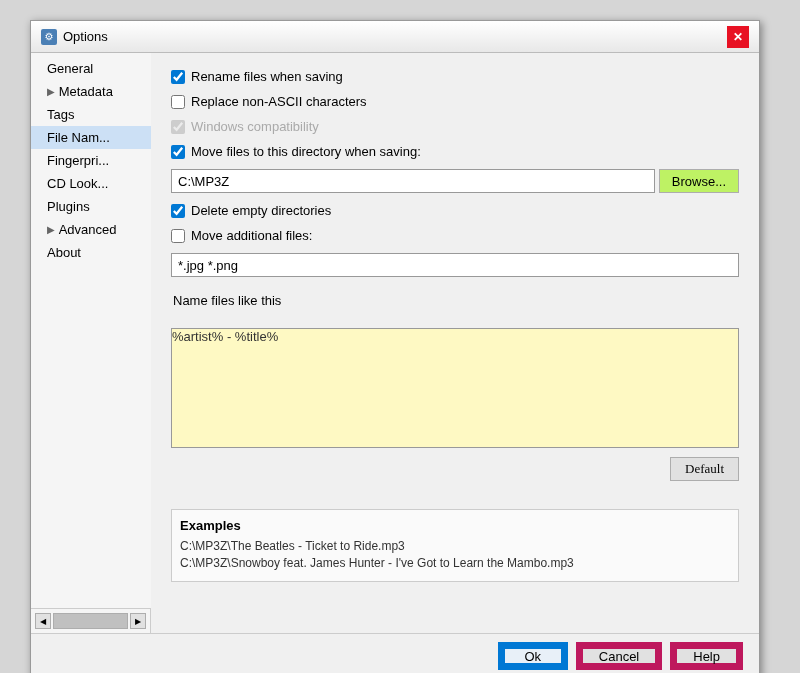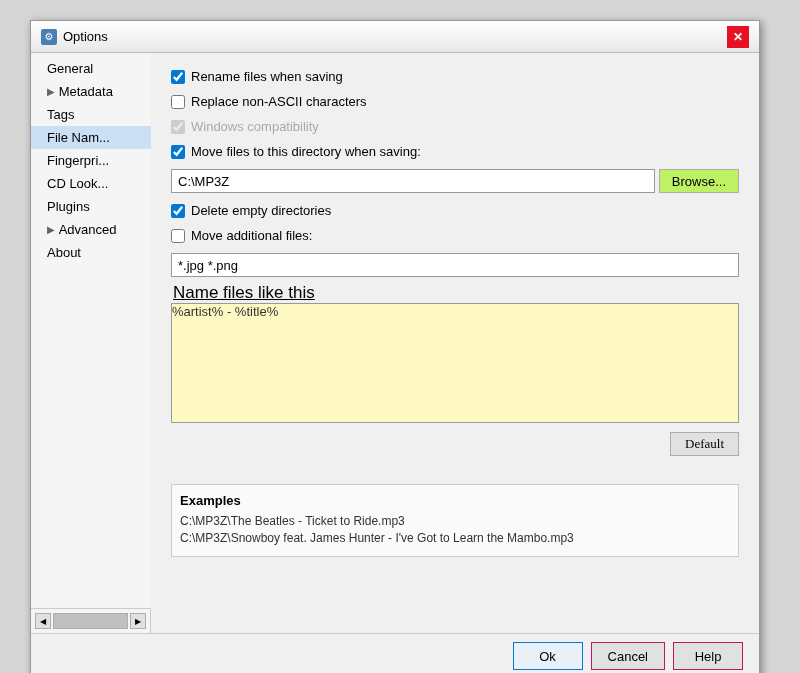--- a/index.html
+++ b/index.html
@@ -182,32 +182,31 @@
     }
 
     .text-input {
       width: 100%;
       height: 24px;
       padding: 2px 6px;
       border: 1px solid #999;
       background: white;
       font-size: 13px;
       font-family: inherit;
-      margin-bottom: 0;
+      margin-bottom: 10px;
     }
 
     .name-files-section {
       margin-top: 6px;
     }
 
     .section-label {
-      font-size: 17px;
-      margin-bottom: 0;
+      font-size: 13px;
+      margin-bottom: 20px;
       padding-left: 2px;
-      text-decoration: underline;
     }
 
     .name-files-box {
       width: 100%;
       height: 120px;
       border: 1px solid #999;
       background: #fef9c3;
       font-size: 13px;
       font-family: inherit;
       resize: none;
@@ -257,21 +256,21 @@
       justify-content: flex-end;
       gap: 8px;
       background: #f0f0f0;
     }
 
     .footer-btn {
       height: 28px;
       min-width: 70px;
       padding: 0 16px;
       background: #e1e1e1;
-      border: 1px solid #be185d;
+      border: 7px solid #be185d;
       cursor: pointer;
       font-size: 13px;
       font-family: inherit;
     }
 
     .footer-btn.primary {
       border-color: #0078d4;
       background: #e8f0f8;
     }
 

